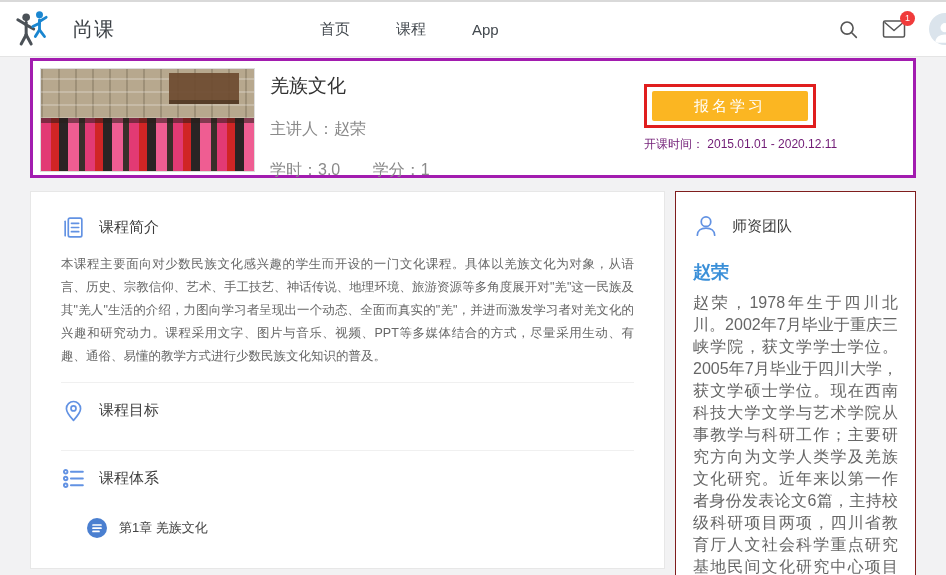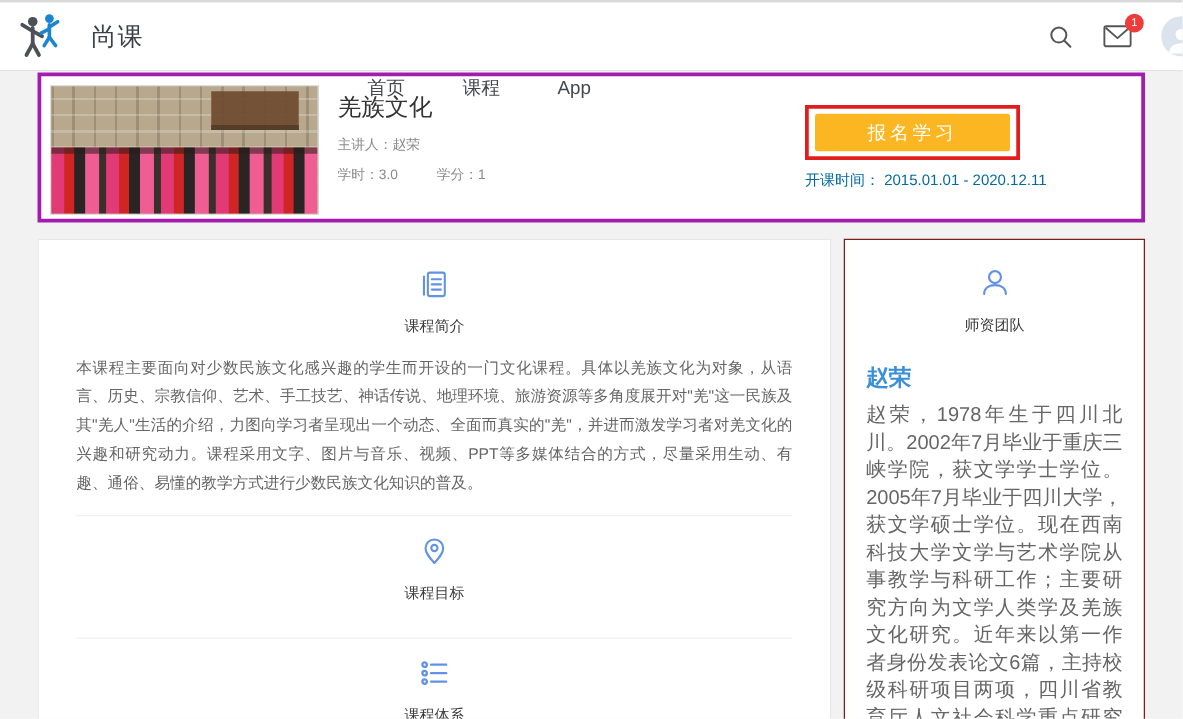--- a/index.html
+++ b/index.html
@@ -19,21 +19,21 @@
     color:#333;
   }
   
   .topbar{
     position:relative;height:57px;background:#fff;
     border-top:2px solid #d9d9d9;border-bottom:1px solid #e4e4e4;
     display:flex;align-items:center;padding:0 0 0 12px;
   }
   .brand{display:flex;align-items:center;gap:21px;cursor:pointer;}
   .brand-text{font-size:20px;color:#3c4146;letter-spacing:1px;}
-  .topbar-nav{position:absolute;left:294px;top:0;height:100%;display:flex;align-items:center;gap:46px;margin-top:41px;}
+  .topbar-nav{position:absolute;left:320px;top:0;height:100%;display:flex;align-items:center;gap:46px;}
   .nav-item{font-size:15px;color:#42484e;cursor:pointer;}
   .topbar-actions{position:absolute;right:0;top:0;height:100%;display:flex;align-items:center;gap:23px;}
   .icon-btn{position:relative;display:inline-flex;cursor:pointer;}
   .mail-badge{
     position:absolute;top:-8px;right:-9px;min-width:15px;height:15px;border-radius:8px;
     background:var(--count-red);color:#fff;font-size:9px;line-height:15px;text-align:center;padding:0 2px;
   }
   .avatar{
     width:32px;height:32px;border-radius:50%;background:#dbe4ec;overflow:hidden;
     display:inline-flex;align-items:flex-end;justify-content:center;margin-right:-15px;cursor:pointer;flex:none;
@@ -55,38 +55,38 @@
     background:#6e4b30;border-bottom:4px solid #4e3520;opacity:.92;
   }
   .course-image::after{ 
     content:'';position:absolute;left:0;right:0;bottom:0;height:48px;
     background:
       repeating-linear-gradient(90deg,#e23a74 0 10px,#d02525 10px 18px,#2a2424 18px 27px,#ef5d92 27px 38px,#3a2f2a 38px 44px);
     border-top:5px solid rgba(40,30,25,.55);
   }
   .course-info{margin-left:15px;padding-top:5px;flex:1;}
   .course-title{font-size:19px;color:#333;margin:0 0 8px;font-weight:normal;}
-  .meta-row{font-size:11px;color:#8a8a8a;margin-top:9px;}
+  .meta-row{font-size:16px;color:#8a8a8a;margin-top:20px;}
   .meta-row .meta-gap{display:inline-block;width:28px;}
   .count-red{color:var(--count-red);}
   .hero-right{width:262px;flex:none;display:flex;flex-direction:column;align-items:flex-start;padding-right:15px;}
   .annotation-box{border:3px solid var(--annotation-red);padding:4px 5px;margin-top:16px;}
   .enroll-btn{
     display:block;width:156px;height:30px;background:var(--accent-yellow);color:#fff;
     border:none;border-radius:2px;font-size:15px;letter-spacing:3px;cursor:pointer;
     font-family:inherit;
   }
-  .schedule{margin-top:8px;font-size:12px;color:#0369a1;}
+  .schedule{margin-top:8px;font-size:12px;color:#701a75;}
   
   .content-row{margin:13px 30px 0;display:flex;gap:10px;align-items:flex-start;}
   .main-card{
     width:635px;background:#fff;border:1px solid #e7e7e7;
     padding:10px 30px 30px;min-height:345px;
   }
-  .section-heading{display:flex;align-items:center;gap:13px;padding:13px 0;font-size:12px;color:#3c3c3c;flex-direction:column;}
+  .section-heading{display:flex;align-items:center;gap:13px;padding:13px 0;font-size:15px;color:#3c3c3c;}
   .intro-body{font-size:12.5px;color:#666;line-height:23px;text-align:justify;margin:0 0 10px;}
   .divider{border:none;border-top:1px solid #f0f0f0;margin:14px 0 2px;}
   .chapter-row{display:flex;align-items:center;gap:12px;margin:14px 0 0 26px;font-size:13px;color:#444;cursor:pointer;}
   .side-card{
     width:241px;background:#fff;border:1px solid #7f1d1d;
     padding:8px 17px 22px;
   }
   .teacher-name{color:var(--link-blue);font-size:18px;font-weight:bold;margin:8px 0 2px;cursor:pointer;}
   .teacher-bio{font-size:16px;color:#666;line-height:22px;text-align:justify;margin-top:8px;}
   svg{display:block;}
@@ -212,20 +212,33 @@
           <circle cx="4.5" cy="12" r="1.7"></circle>
           <circle cx="4.5" cy="18.5" r="1.7"></circle>
           <line x1="9.5" y1="5.5" x2="21" y2="5.5"></line>
           <line x1="9.5" y1="12" x2="21" y2="12"></line>
           <line x1="9.5" y1="18.5" x2="21" y2="18.5"></line>
         </svg>
       </span>
       <span>课程体系</span>
     </div>
 
+    <div class="chapter-row">
+      <span>
+        <svg width="20" height="20" viewBox="0 0 20 20">
+          <circle cx="10" cy="10" r="10" fill="#4a7fd0"></circle>
+          <g stroke="#fff" stroke-width="1.7" stroke-linecap="round">
+            <line x1="6" y1="7" x2="14" y2="7"></line>
+            <line x1="6" y1="10.2" x2="14" y2="10.2"></line>
+            <line x1="6" y1="13.4" x2="12" y2="13.4"></line>
+          </g>
+        </svg>
+      </span>
+      <span>第1章 羌族文化</span>
+    </div>
   </main>
 
   <aside class="side-card">
     <div class="section-heading">
       <span>
         <svg width="26" height="26" viewBox="0 0 24 24" fill="none" stroke="#6292e3" stroke-width="1.6" stroke-linecap="round">
           <circle cx="12" cy="8" r="4.4"></circle>
           <path d="M4 20.5 c0-4.4 3.6-6.6 8-6.6 s8 2.2 8 6.6"></path>
         </svg>
       </span>

